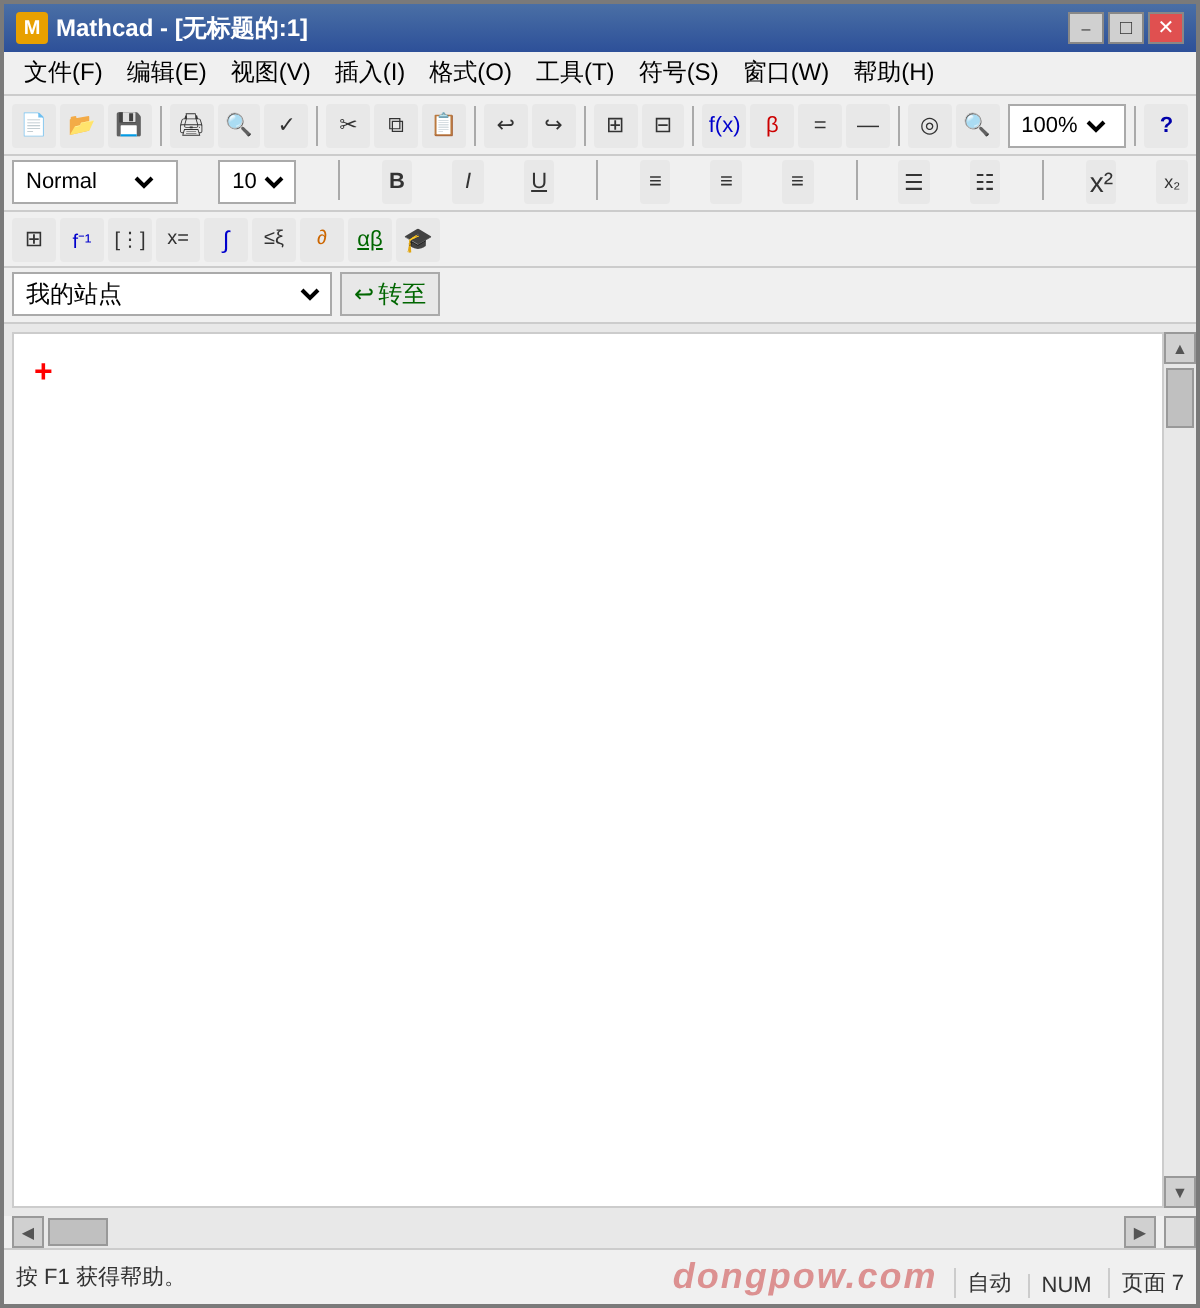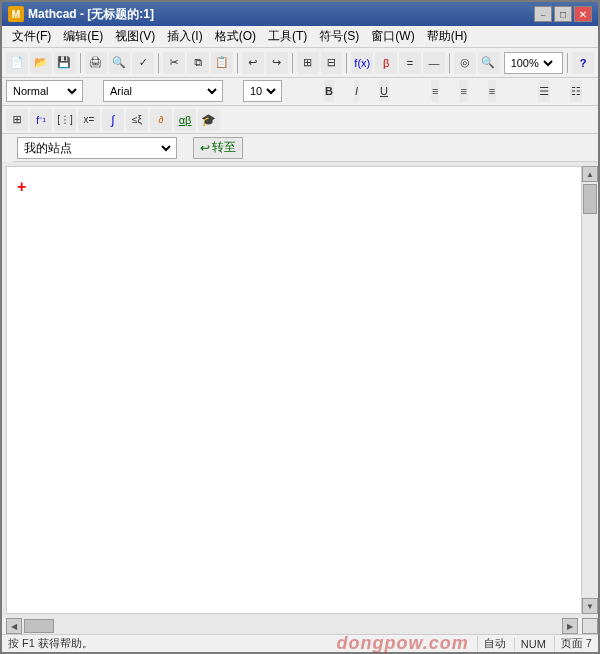--- a/index.html
+++ b/index.html
@@ -196,26 +196,25 @@
       color: #333;
       border-radius: 2px;
       padding: 0 2px;
     }
 
     
     .nav-bar {
       background: #f0f0f0;
       height: 28px;
       display: flex;
-      align-items: center;
+      align-items: flex-start;
       padding: 2px 4px;
       border-bottom: 1px solid #ccc;
-      gap: 16px;
-      flex-shrink: 0;
-      margin-left: 11px;
+      gap: 4px;
+      flex-shrink: 0;
     }
     .nav-select {
       height: 22px;
       width: 160px;
       border: 1px solid #aaa;
       background: white;
       font-size: 11px;
       padding: 0 2px;
       display: flex;
       align-items: center;
@@ -340,35 +339,35 @@
       background: #c0c0c0;
       border: 1px solid #999;
       position: absolute;
       top: 1px;
       left: 2px;
       cursor: pointer;
     }
 
     
     .status-bar {
-      height: 18px;
+      height: 28px;
       background: #f0f0f0;
       border-top: 1px solid #ccc;
       display: flex;
       align-items: center;
       padding: 0 6px;
       font-size: 11px;
       color: #333;
       flex-shrink: 0;
     }
     .status-left { flex: 1; }
     .status-right {
       display: flex;
       gap: 8px;
-      align-items: center;
+      align-items: flex-end;
     }
     .status-seg {
       border-left: 1px solid #ccc;
       padding-left: 6px;
       height: 100%;
       display: flex;
       align-items: center;
     }
 
     
@@ -458,27 +457,20 @@
     <div class="toolbar-sep"></div>
     <div class="tool-btn" style="color:#0000aa;font-weight:bold;">?</div>
   </div>
 
   <div class="format-bar">
     <div class="format-select" style="width:120px;">
       <select>
         <option>Normal</option>
         <option>Heading 1</option>
         <option>Heading 2</option>
-      </select>
-    </div>
-    <div class="format-select" style="width:120px;">
-      <select>
-        <option>Arial</option>
-        <option>Times New Roman</option>
-        <option>SimSun</option>
       </select>
     </div>
     <div class="format-select" style="width:45px;">
       <select>
         <option>10</option>
         <option>8</option>
         <option>9</option>
         <option>11</option>
         <option>12</option>
       </select>

